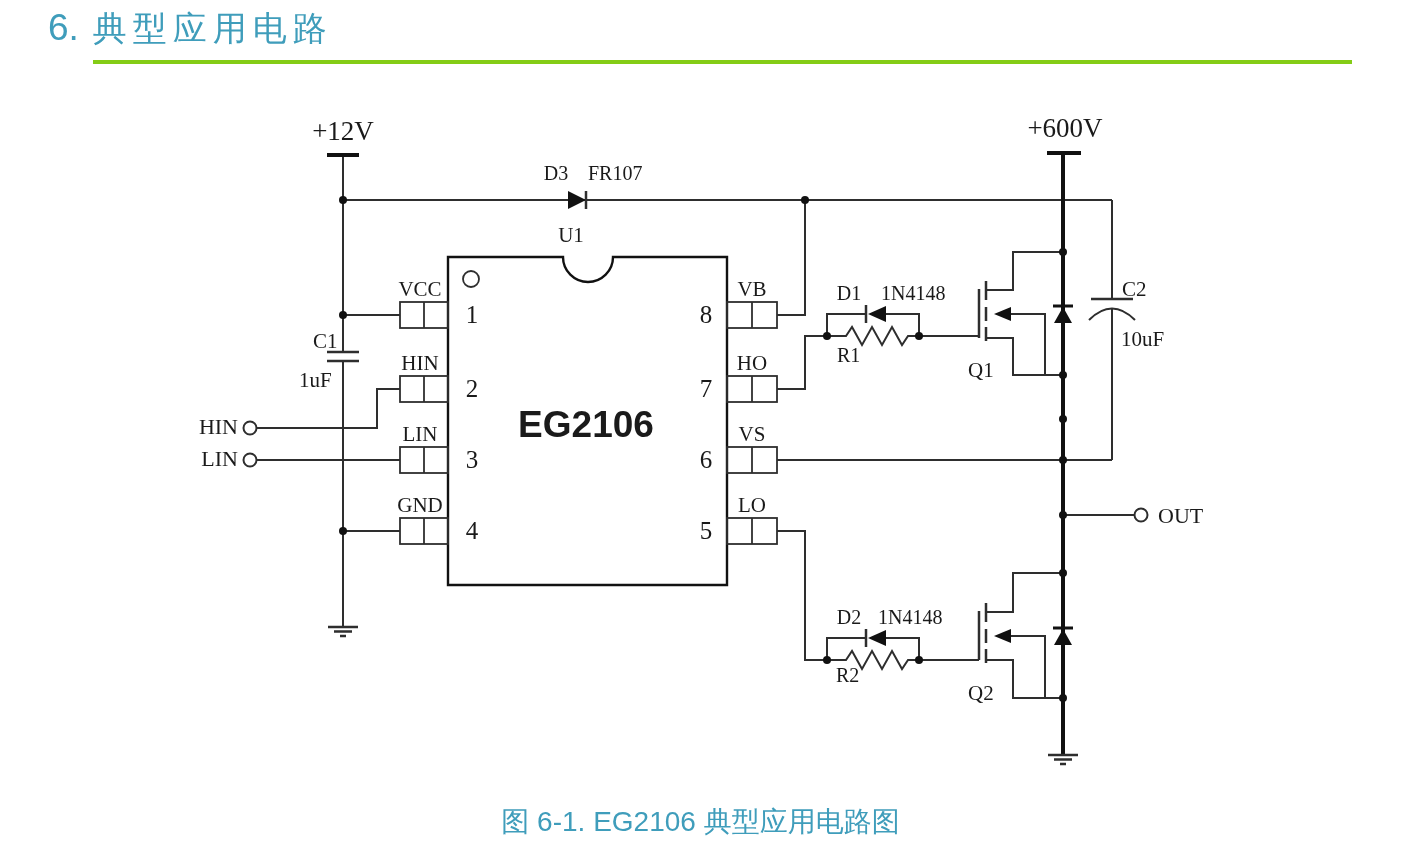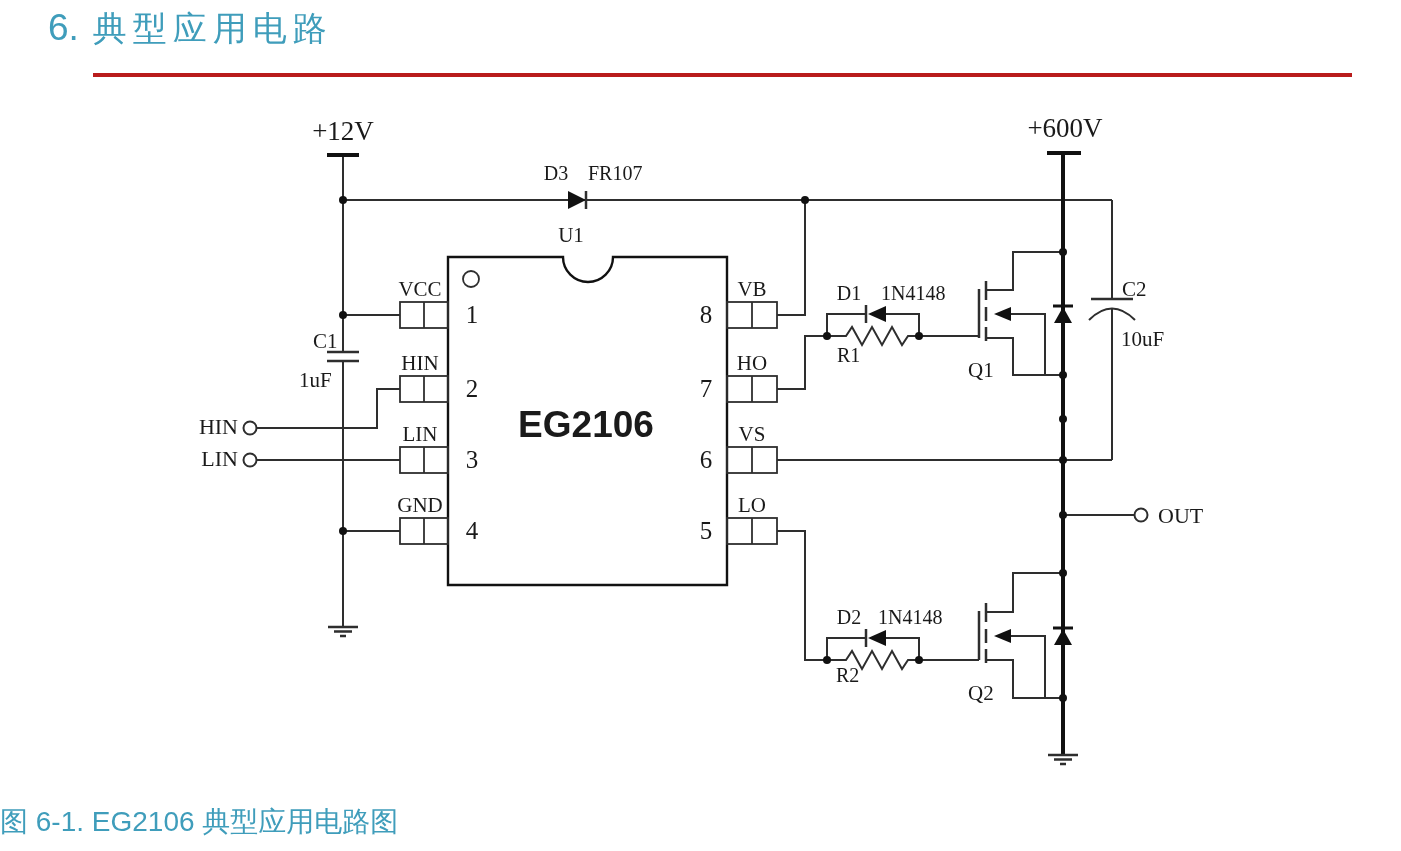--- a/index.html
+++ b/index.html
@@ -3,26 +3,26 @@
 <meta charset="utf-8">
 <style>
   html,body{margin:0;padding:0;background:#ffffff;}
   body{width:1401px;height:851px;position:relative;overflow:hidden;
        font-family:"Liberation Sans",sans-serif;}
 
   
   .heading{position:absolute;left:48px;top:6px;right:49px;
            display:flex;align-items:baseline;color:#3f9dbb;}
   .heading .num{font-size:37px;line-height:1.2;margin-right:14px;}
-  .heading .title-wrap{flex:1;border-bottom:4px solid #b91c1c;padding-bottom:21px;}
+  .heading .title-wrap{flex:1;border-bottom:4px solid #84cc16;padding-bottom:8px;}
   .heading .title{font-size:34px;letter-spacing:6px;
                   font-family:"Liberation Serif",serif;}
 
   
-  .caption{position:absolute;left:0;right:0;top:803px;
+  .caption{position:absolute;left:0;right:0;top:803px;text-align:center;
            color:#3f9dbb;font-size:28px;}
 
   svg{position:absolute;left:0;top:0;}
   .wire{stroke:#2e2e2e;stroke-width:2;fill:none;}
   .wire25{stroke:#2e2e2e;stroke-width:2.5;fill:none;}
   .boldwire{stroke:#111;stroke-width:4;fill:none;}
   .bar{stroke:#111;stroke-width:4;fill:none;}
   .boxline{stroke:#2e2e2e;stroke-width:1.8;fill:none;}
   .icline{stroke:#111;stroke-width:2.4;fill:none;}
   .blackfill{fill:#111;stroke:none;}

